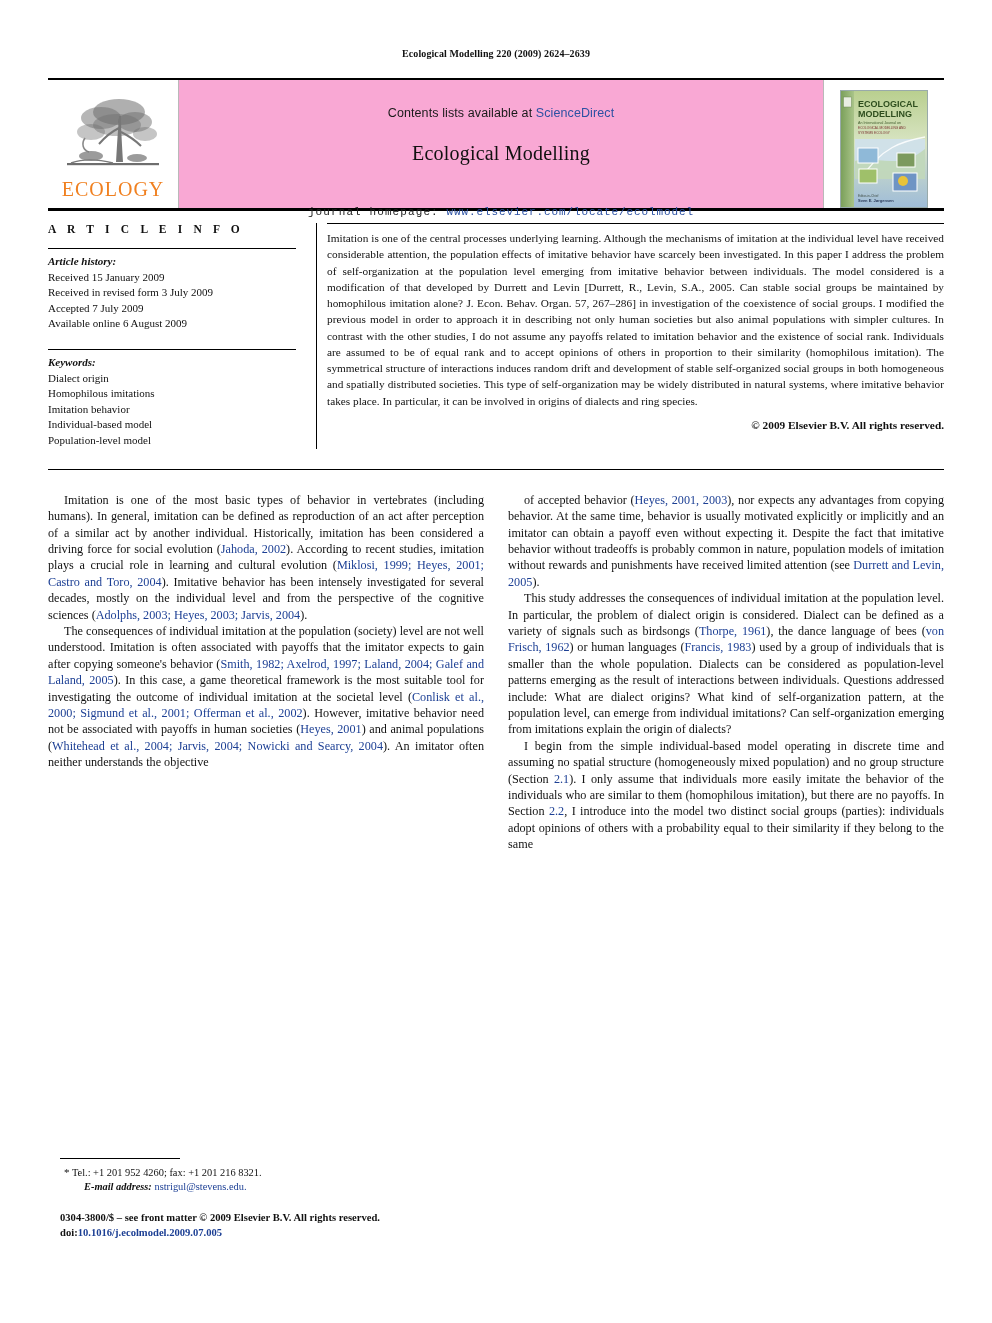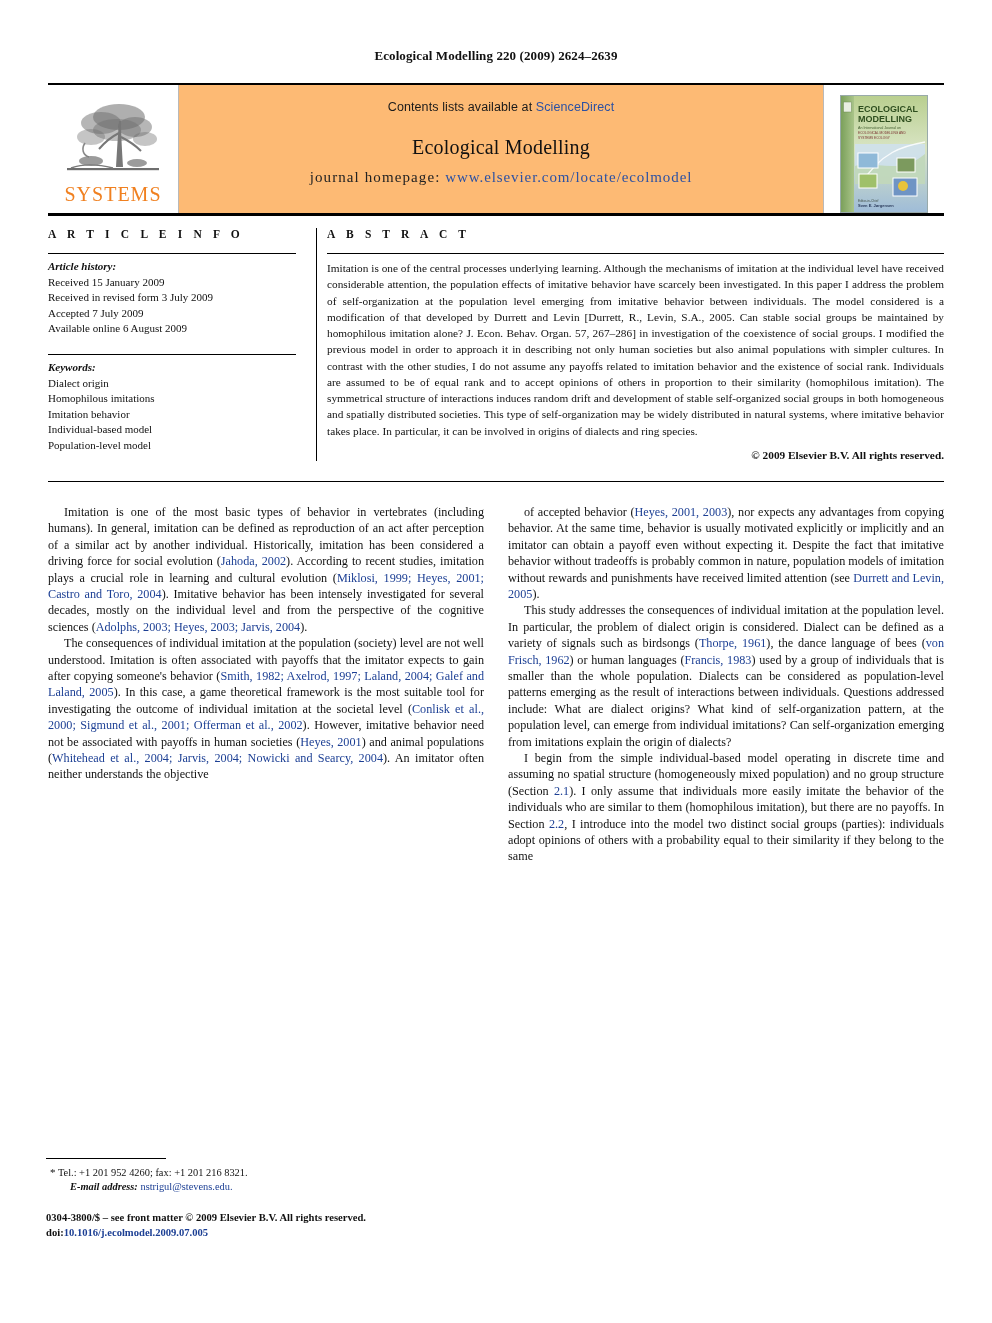--- a/index.html
+++ b/index.html
@@ -19,21 +19,21 @@
     width: 992px;
     height: 1323px;
     position: relative;
     box-sizing: border-box;
     padding: 0 48px;
   }
 
   
   .runhead {
     text-align: center;
-    font-size: 13px;
+    font-size: 10px;
     font-weight: bold;
     letter-spacing: .1px;
     padding-top: 48px;
     color: #111;
   }
 
   
   .masthead {
     margin-top: 19px;
     border-top: 2.2px solid #000;
@@ -57,51 +57,51 @@
   .elsevier-word {
     font-family: "Liberation Serif", serif;
     font-size: 20px;
     letter-spacing: 1.0px;
     color: #f08020;
     line-height: 1;
     margin-top: 1px;
   }
   .mast-center {
     flex: 1 1 auto;
-    background: #fdba74;
+    background: #f9a8d4;
     border-left: 1px solid #b9b9b9;
     border-right: 1px solid #b9b9b9;
     display: flex;
     flex-direction: column;
     align-items: center;
     justify-content: flex-start;
-    padding-top: 15px;
+    padding-top: 26px;
     box-sizing: border-box;
   }
   .contents-line {
     font-family: "Liberation Sans", sans-serif;
     font-size: 12.5px;
     color: #1a1a1a;
     letter-spacing: .1px;
   }
   .sd-link {
     color: #2c51a3;
     font-family: "Liberation Sans", sans-serif;
   }
   .journal-name {
     font-family: "Liberation Serif", serif;
     font-size: 20px;
     color: #111;
     margin-top: 22px;
     letter-spacing: .2px;
   }
   .homepage-line {
-    margin-top: 10px;
-    font-family: Liberation Serif, serif;
-    font-size: 15px;
+    margin-top: 41px;
+    font-family: Liberation Mono, monospace;
+    font-size: 11px;
     color: #222;
     letter-spacing: 1.1px;
   }
   .homepage-url { color: #2c51a3; letter-spacing: .9px; }
   .mast-cover {
     width: 120px;
     flex: 0 0 120px;
     display: flex;
     align-items: flex-end;
     justify-content: center;
@@ -201,21 +201,21 @@
     margin: 0;
     color: #111;
     hyphens: auto;
   }
   .para + .para { margin-top: 0px; }
   .cit { color: #1c3f94; margin-top: 15px; }
 
   
   .footnotes {
     position: absolute;
-    left: 46px;
+    left: 60px;
     top: 1158px;
     width: 436px;
   }
   .fn-rule { border-top: 1px solid #000; width: 120px; margin-bottom: 6px; }
   .fn-line {
     font-size: 10.4px;
     line-height: 1.35;
     color: #111;
     padding-left: 14px;
     text-indent: -10px;
@@ -257,21 +257,21 @@
           <path d="M60 40 C68 44, 74 48, 80 54" stroke="#777" stroke-width="2" fill="none"></path>
           <path d="M24 46 C20 52, 22 58, 28 60" stroke="#888" stroke-width="1.6" fill="none"></path>
           <g fill="#7a7a7a" opacity=".75">
             <ellipse cx="30" cy="64" rx="12" ry="5"></ellipse>
             <ellipse cx="76" cy="66" rx="10" ry="4"></ellipse>
           </g>
           <rect x="6" y="71" width="92" height="2.2" fill="#6e6e6e"></rect>
           <path d="M10 71 C24 66, 40 68, 52 71" stroke="#7a7a7a" stroke-width="1.4" fill="none"></path>
         </svg>
       </span>
-      <span class="elsevier-word">SYSTEMS</span>
+      <span class="elsevier-word">ECOLOGY</span>
     </div>
 
     <div class="mast-center">
       <div class="contents-line">
         <span>Contents lists available at</span>
         <span class="sd-link">ScienceDirect</span>
       </div>
       <div class="journal-name">Ecological Modelling</div>
       <div class="homepage-line">
         <span>journal homepage:</span>
@@ -336,21 +336,20 @@
           <div>Dialect origin</div>
           <div>Homophilous imitations</div>
           <div>Imitation behavior</div>
           <div>Individual-based model</div>
           <div>Population-level model</div>
         </div>
       </div>
     </div>
 
     <div class="col-abs">
-      <div class="sec-head">A B S T R A C T</div>
       <div class="abs-rule"></div>
       <div class="abs-text">Imitation is one of the central processes underlying learning. Although the mechanisms of imitation at the individual level have received considerable attention, the population effects of imitative behavior have scarcely been investigated. In this paper I address the problem of self-organization at the population level emerging from imitative behavior between individuals. The model considered is a modification of that developed by Durrett and Levin [Durrett, R., Levin, S.A., 2005. Can stable social groups be maintained by homophilous imitation alone? J. Econ. Behav. Organ. 57, 267–286] in investigation of the coexistence of social groups. I modified the previous model in order to approach it in describing not only human societies but also animal populations with simpler cultures. In contrast with the other studies, I do not assume any payoffs related to imitation behavior and the existence of social rank. Individuals are assumed to be of equal rank and to accept opinions of others in proportion to their similarity (homophilous imitation). The symmetrical structure of interactions induces random drift and development of stable self-organized social groups in both homogeneous and spatially distributed societies. This type of self-organization may be widely distributed in natural systems, where imitative behavior takes place. In particular, it can be involved in origins of dialects and ring species.</div>
       <div class="copyright">© 2009 Elsevier B.V. All rights reserved.</div>
     </div>
   </div>
 
   <div class="bodyrule"></div>
 
   <div class="columns">
     <div class="col">

